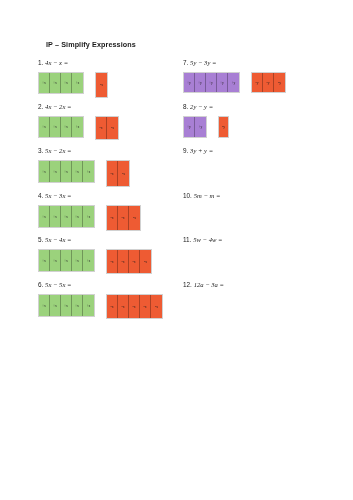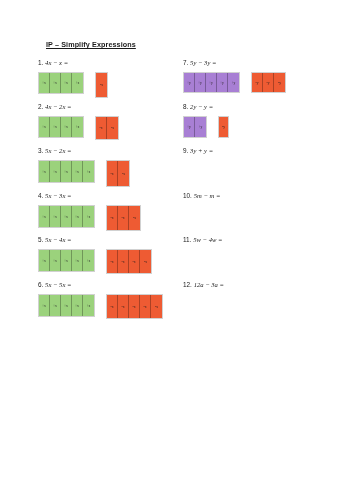--- a/index.html
+++ b/index.html
@@ -20,21 +20,20 @@
     inset: 0;
     background: #ffffff;
     padding: 0;
   }
   .title {
     position: absolute;
     left: 38px;
     top: 40px;
     font-size: 7.2px;
     font-weight: bold;
-    text-decoration: underline;
     letter-spacing: 0.1px;
     white-space: nowrap;
     padding-left: 8px;
   }
   .columns {
     position: absolute;
     left: 0;
     top: 58px;
     width: 353px;
   }

